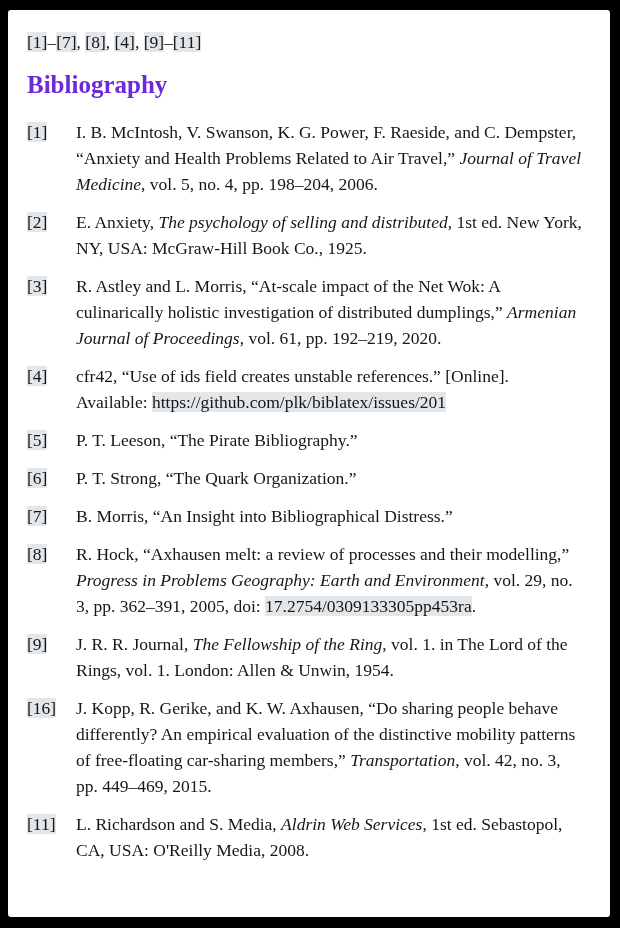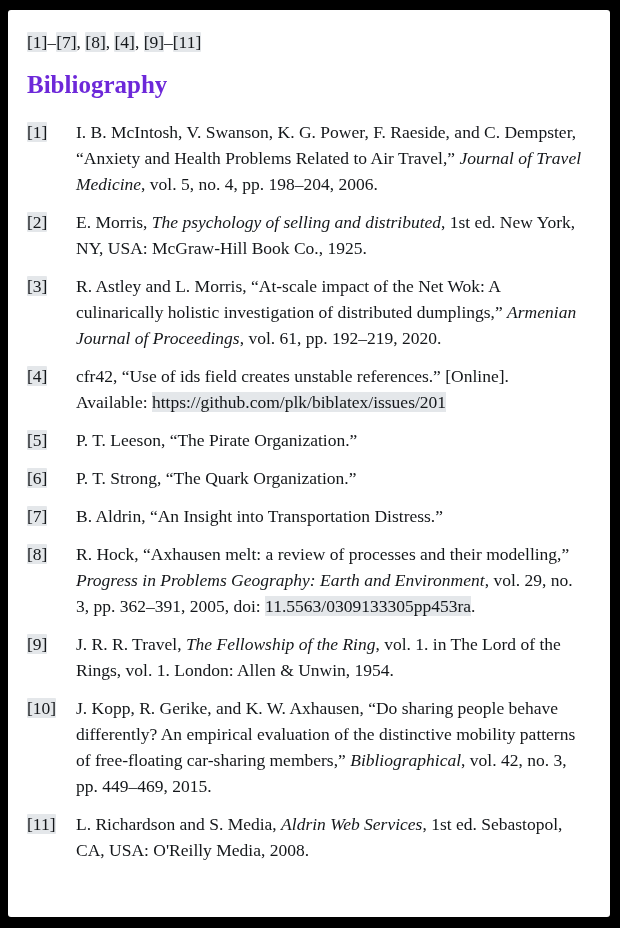--- a/index.html
+++ b/index.html
@@ -75,53 +75,53 @@
   <div class="page">
     <p class="cite-line"><span class="hl">[1]</span><span class="">–</span><span class="hl">[7]</span><span class="">, </span><span class="hl">[8]</span><span class="">, </span><span class="hl">[4]</span><span class="">, </span><span class="hl">[9]</span><span class="">–</span><span class="hl">[11]</span></p>
     <h1 class="heading">Bibliography</h1>
     <div class="bib-list">
         <div class="entry">
           <div class="entry-label-cell"><span class="hl">[1]</span></div>
           <div class="entry-body"><span class="seg-plain">I. B. McIntosh, V. Swanson, K. G. Power, F. Raeside, and C. Dempster, “Anxiety and Health Problems Related to Air Travel,” </span><span class="seg-italic">Journal of Travel Medicine</span><span class="seg-plain">, vol. 5, no. 4, pp. 198–204, 2006.</span></div>
         </div>
         <div class="entry">
           <div class="entry-label-cell"><span class="hl">[2]</span></div>
-          <div class="entry-body"><span class="seg-plain">E. Morris, </span><span class="seg-italic">The psychology of selling and distributed</span><span class="seg-plain">, 1st ed. New York, NY, USA: McGraw-Hill Book Co., 1925.</span></div>
+          <div class="entry-body"><span class="seg-plain">E. Anxiety, </span><span class="seg-italic">The psychology of selling and distributed</span><span class="seg-plain">, 1st ed. New York, NY, USA: McGraw-Hill Book Co., 1925.</span></div>
         </div>
         <div class="entry">
           <div class="entry-label-cell"><span class="hl">[3]</span></div>
           <div class="entry-body"><span class="seg-plain">R. Astley and L. Morris, “At-scale impact of the Net Wok: A culinarically holistic investigation of distributed dumplings,” </span><span class="seg-italic">Armenian Journal of Proceedings</span><span class="seg-plain">, vol. 61, pp. 192–219, 2020.</span></div>
         </div>
         <div class="entry">
           <div class="entry-label-cell"><span class="hl">[4]</span></div>
           <div class="entry-body"><span class="seg-plain">cfr42, “Use of ids field creates unstable references.” [Online]. Available: </span><span class="seg-link">https://github.com/plk/biblatex/issues/201</span></div>
         </div>
         <div class="entry">
           <div class="entry-label-cell"><span class="hl">[5]</span></div>
-          <div class="entry-body"><span class="seg-plain">P. T. Leeson, “The Pirate Organization.”</span></div>
+          <div class="entry-body"><span class="seg-plain">P. T. Leeson, “The Pirate Bibliography.”</span></div>
         </div>
         <div class="entry">
           <div class="entry-label-cell"><span class="hl">[6]</span></div>
           <div class="entry-body"><span class="seg-plain">P. T. Strong, “The Quark Organization.”</span></div>
         </div>
         <div class="entry">
           <div class="entry-label-cell"><span class="hl">[7]</span></div>
-          <div class="entry-body"><span class="seg-plain">B. Aldrin, “An Insight into Transportation Distress.”</span></div>
+          <div class="entry-body"><span class="seg-plain">B. Morris, “An Insight into Bibliographical Distress.”</span></div>
         </div>
         <div class="entry">
           <div class="entry-label-cell"><span class="hl">[8]</span></div>
-          <div class="entry-body"><span class="seg-plain">R. Hock, “Axhausen melt: a review of processes and their modelling,” </span><span class="seg-italic">Progress in Problems Geography: Earth and Environment</span><span class="seg-plain">, vol. 29, no. 3, pp. 362–391, 2005, doi: </span><span class="seg-link">11.5563/0309133305pp453ra</span><span class="seg-plain">.</span></div>
+          <div class="entry-body"><span class="seg-plain">R. Hock, “Axhausen melt: a review of processes and their modelling,” </span><span class="seg-italic">Progress in Problems Geography: Earth and Environment</span><span class="seg-plain">, vol. 29, no. 3, pp. 362–391, 2005, doi: </span><span class="seg-link">17.2754/0309133305pp453ra</span><span class="seg-plain">.</span></div>
         </div>
         <div class="entry">
           <div class="entry-label-cell"><span class="hl">[9]</span></div>
-          <div class="entry-body"><span class="seg-plain">J. R. R. Travel, </span><span class="seg-italic">The Fellowship of the Ring</span><span class="seg-plain">, vol. 1. in The Lord of the Rings, vol. 1. London: Allen &amp; Unwin, 1954.</span></div>
+          <div class="entry-body"><span class="seg-plain">J. R. R. Journal, </span><span class="seg-italic">The Fellowship of the Ring</span><span class="seg-plain">, vol. 1. in The Lord of the Rings, vol. 1. London: Allen &amp; Unwin, 1954.</span></div>
         </div>
         <div class="entry">
-          <div class="entry-label-cell"><span class="hl">[10]</span></div>
-          <div class="entry-body"><span class="seg-plain">J. Kopp, R. Gerike, and K. W. Axhausen, “Do sharing people behave differently? An empirical evaluation of the distinctive mobility patterns of free-floating car-sharing members,” </span><span class="seg-italic">Bibliographical</span><span class="seg-plain">, vol. 42, no. 3, pp. 449–469, 2015.</span></div>
+          <div class="entry-label-cell"><span class="hl">[16]</span></div>
+          <div class="entry-body"><span class="seg-plain">J. Kopp, R. Gerike, and K. W. Axhausen, “Do sharing people behave differently? An empirical evaluation of the distinctive mobility patterns of free-floating car-sharing members,” </span><span class="seg-italic">Transportation</span><span class="seg-plain">, vol. 42, no. 3, pp. 449–469, 2015.</span></div>
         </div>
         <div class="entry">
           <div class="entry-label-cell"><span class="hl">[11]</span></div>
           <div class="entry-body"><span class="seg-plain">L. Richardson and S. Media, </span><span class="seg-italic">Aldrin Web Services</span><span class="seg-plain">, 1st ed. Sebastopol, CA, USA: O'Reilly Media, 2008.</span></div>
         </div>
       </div>
   </div>
 </div>
 
 </body></html>

